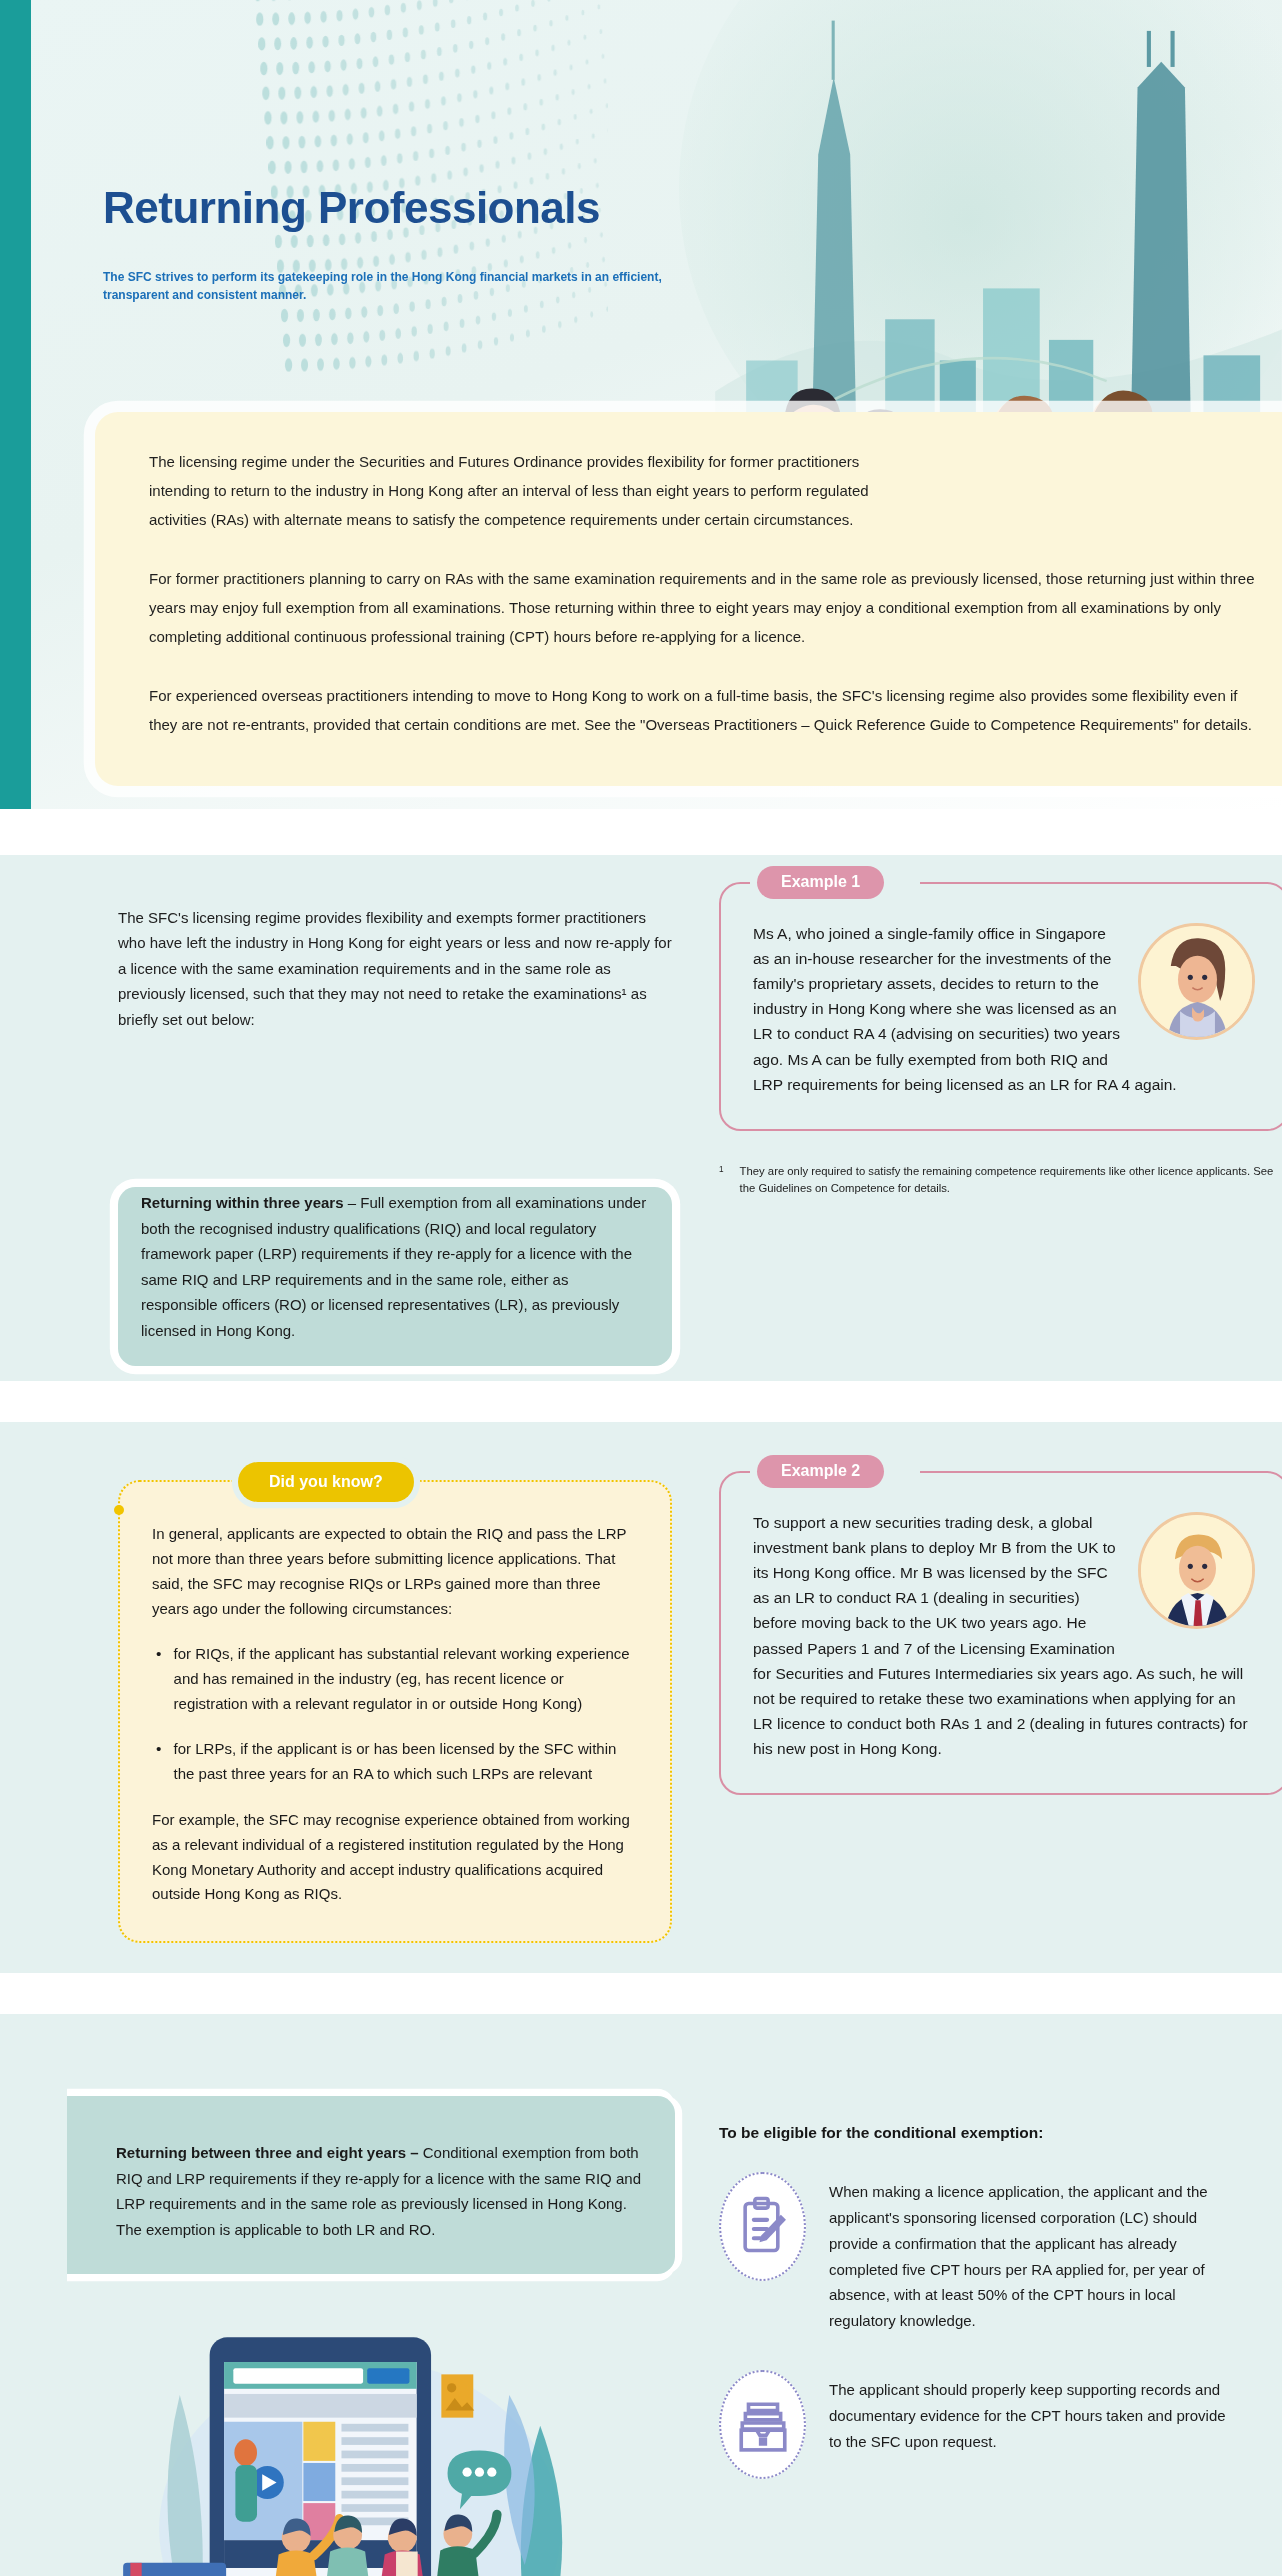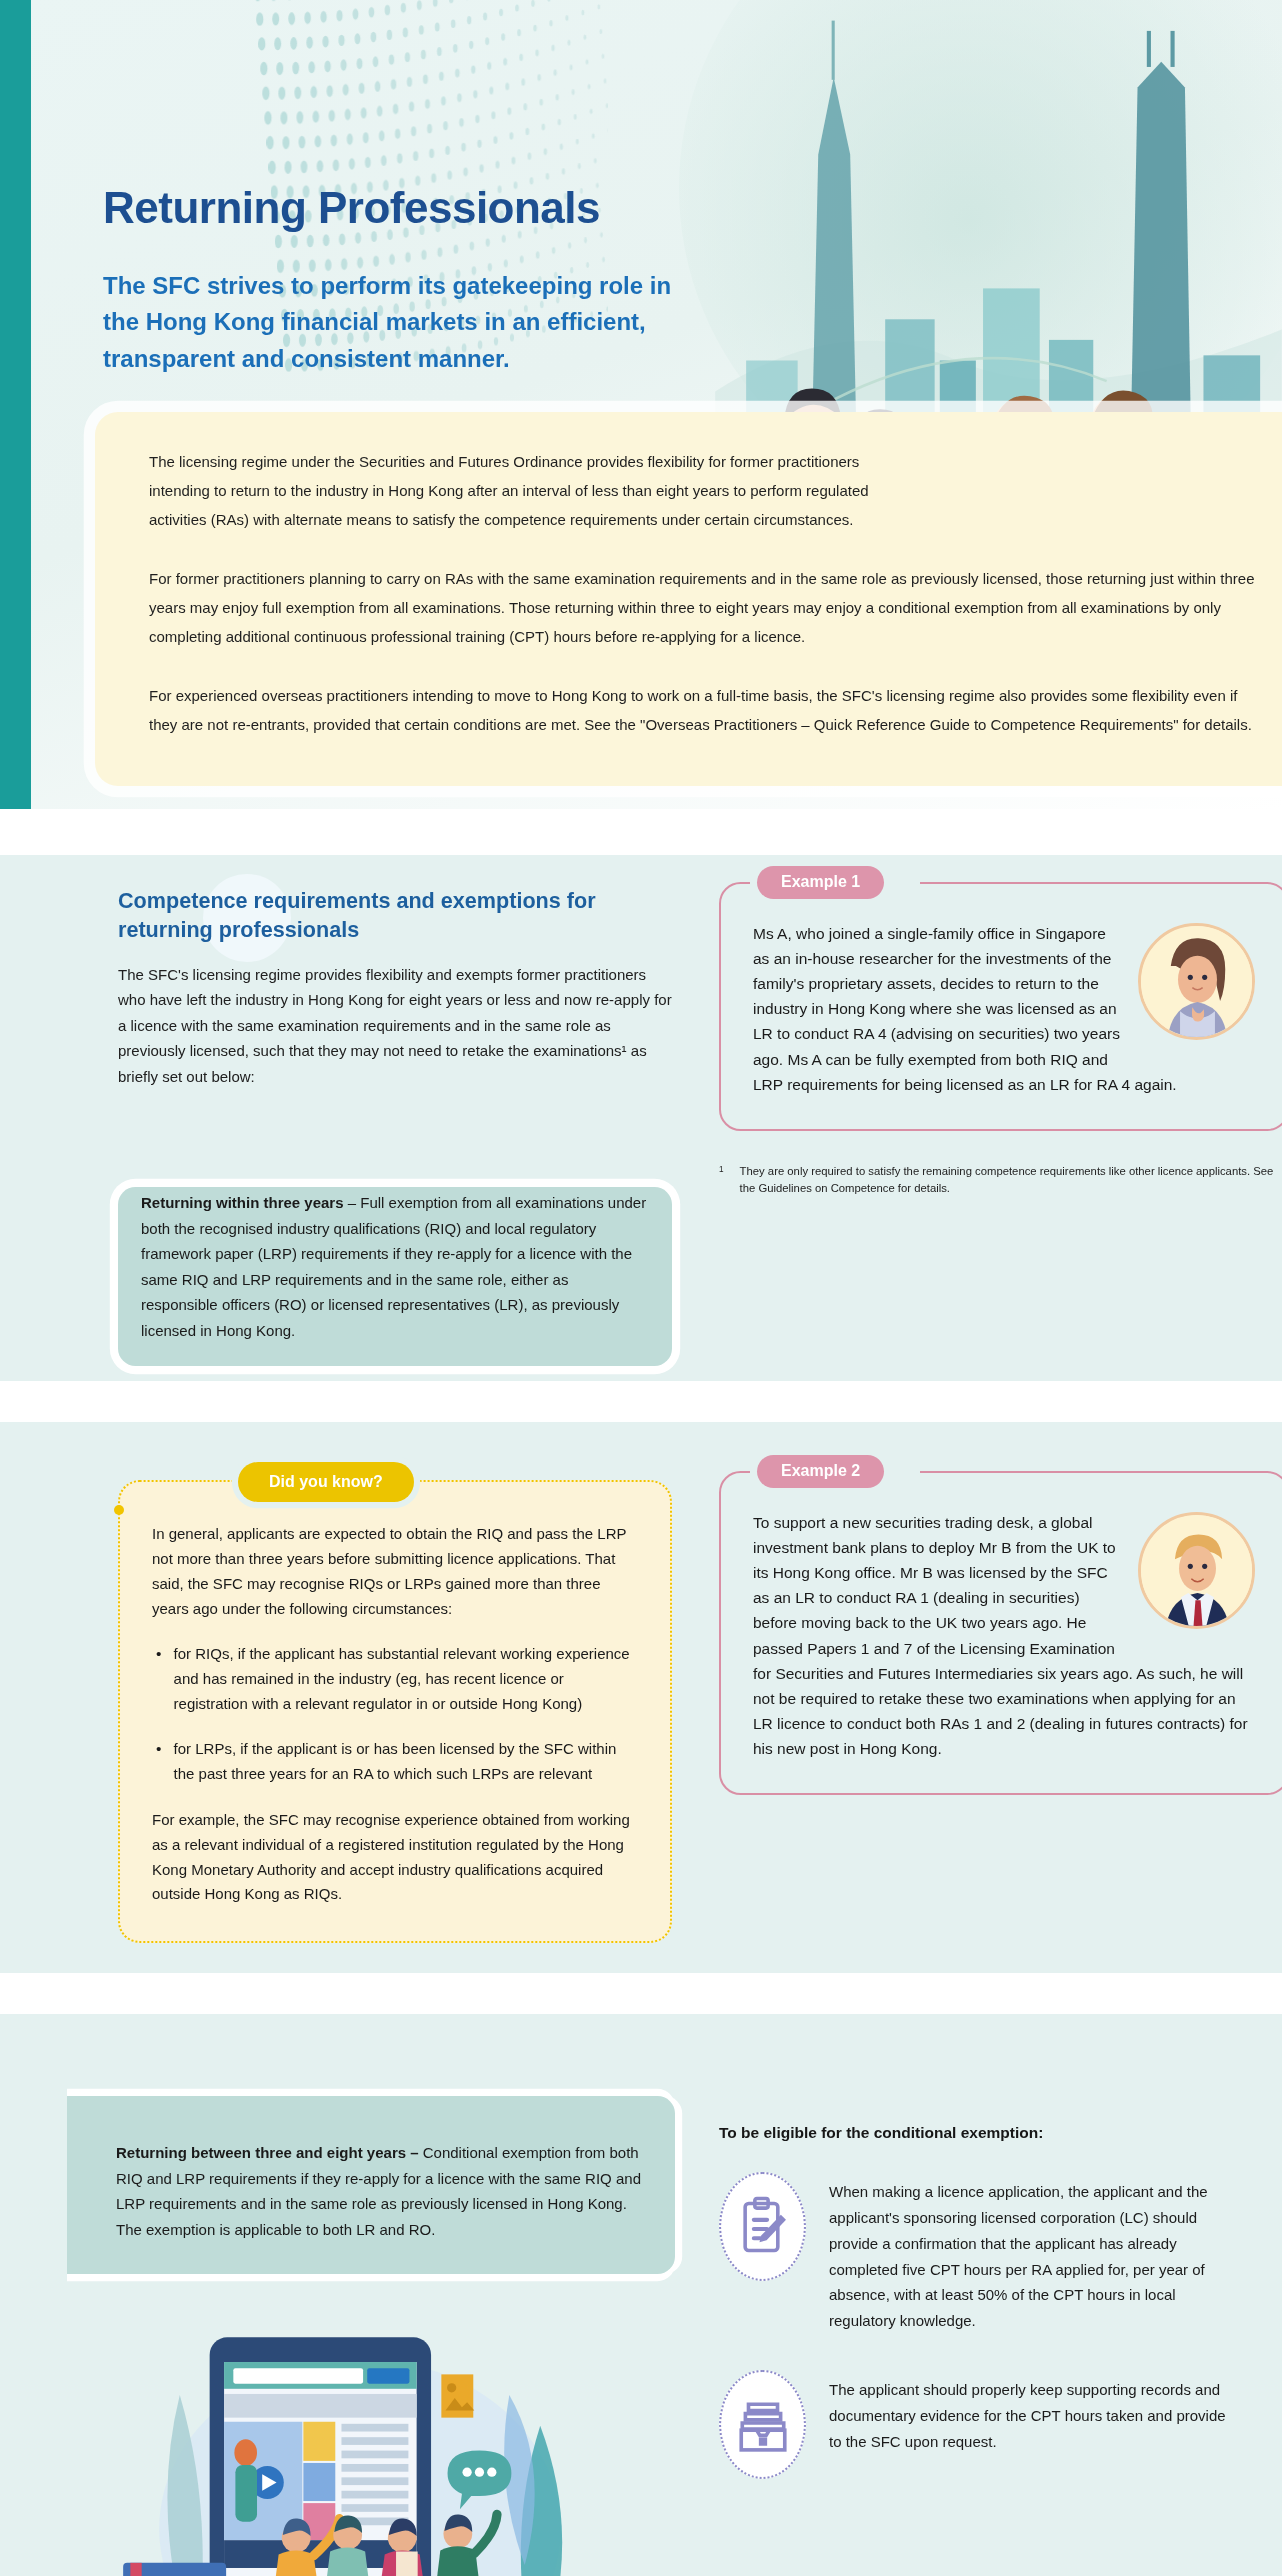--- a/index.html
+++ b/index.html
@@ -55,21 +55,21 @@
     font-size: 44px;
     font-weight: 700;
     color: #1d4f91;
     letter-spacing: -0.5px;
     font-family: "Liberation Sans", sans-serif;
   }
   .page-subtitle {
     position: absolute;
     left: 103px; top: 268px;
     width: 582px;
-    font-size: 24px;
+    font-size: 12px;
     font-weight: 700;
     line-height: 1.52;
     color: #1b6fb8;
   }
   .people { position: absolute; right: 67px; top: 232px; width: 464px; height: 443px; }
 
   .cream-card {
     position: absolute;
     left: 82px; top: 412px;
     width: 1216px;
@@ -680,24 +680,20 @@
       <p class="body-txt cream-p1">The licensing regime under the Securities and Futures Ordinance provides flexibility for former practitioners intending to return to the industry in Hong Kong after an interval of less than eight years to perform regulated activities (RAs) with alternate means to satisfy the competence requirements under certain circumstances.</p>
       <p class="body-txt">For former practitioners planning to carry on RAs with the same examination requirements and in the same role as previously licensed, those returning just within three years may enjoy full exemption from all examinations. Those returning within three to eight years may enjoy a conditional exemption from all examinations by only completing additional continuous professional training (CPT) hours before re-applying for a licence.</p>
       <p class="body-txt">For experienced overseas practitioners intending to move to Hong Kong to work on a full-time basis, the SFC's licensing regime also provides some flexibility even if they are not re-entrants, provided that certain conditions are met. See the "Overseas Practitioners – Quick Reference Guide to Competence Requirements" for details.</p>
     </div>
   </div>
 
   <div class="wgap" style="top:809px;height:46px;"></div>
 
   <div class="section" id="sec-two">
     <div class="col-left" style="top:32px;">
-      <div style="position:relative;">
-        <div class="blob"></div>
-        <div class="blue-head">Competence requirements and exemptions for returning professionals</div>
-      </div>
       <p class="body-txt" style="margin-top:17.5px;">The SFC's licensing regime provides flexibility and exempts former practitioners who have left the industry in Hong Kong for eight years or less and now re-apply for a licence with the same examination requirements and in the same role as previously licensed, such that they may not need to retake the examinations¹ as briefly set out below:</p>
     </div>
 
     <div class="col-left" style="top:332px;">
       <div class="teal-card">
         <b>Returning within three years</b><span> – Full exemption from all examinations under both the recognised industry qualifications (RIQ) and local regulatory framework paper (LRP) requirements if they re-apply for a licence with the same RIQ and LRP requirements and in the same role, either as responsible officers (RO) or licensed representatives (LR), as previously licensed in Hong Kong.</span>
       </div>
     </div>
 
     <div class="col-right" style="top:27px;">

